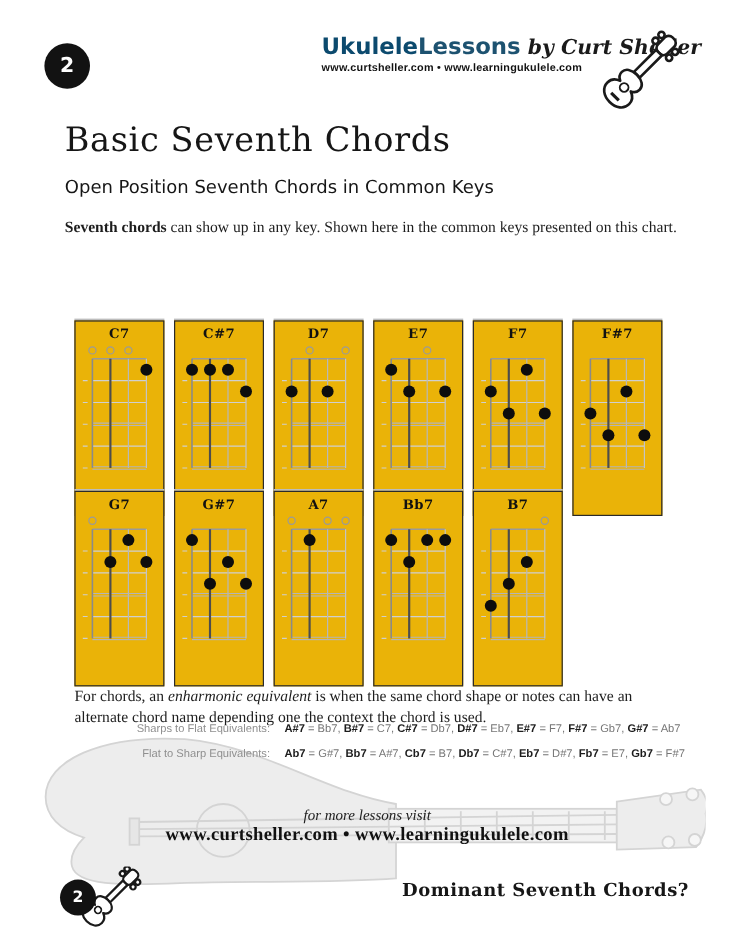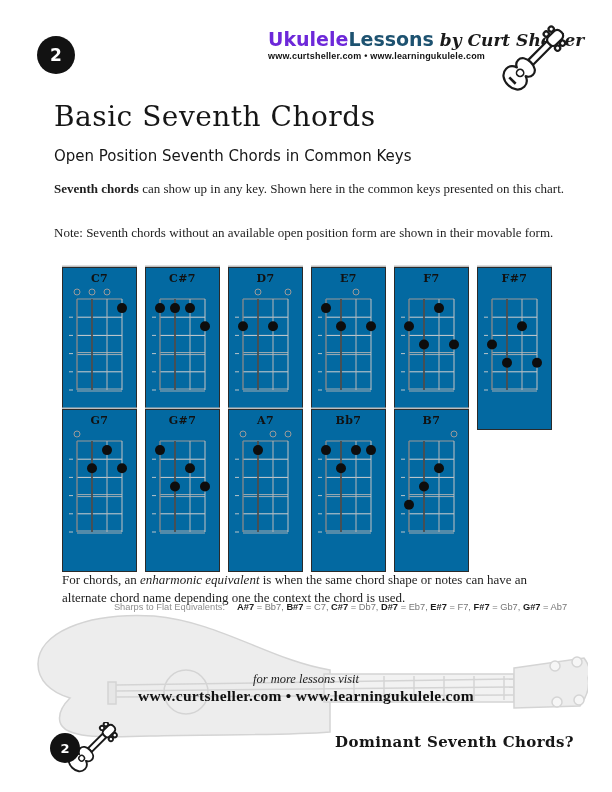--- a/index.html
+++ b/index.html
@@ -9,39 +9,39 @@
     font-family:"Liberation Serif", serif; color:#1a1a1a;
   }
   
   .badge{ position:absolute; background:#121212; border-radius:50%;
     display:flex; align-items:center; justify-content:center; color:#fff;
     font-family:"DejaVu Sans", sans-serif; font-weight:bold; z-index:3;}
   .badge.top{ left:37px; top:36px; width:38px; height:38px; font-size:17px;}
   .badge.bottom{ left:50px; top:733px; width:30px; height:30px; font-size:13px;}
   .brand{ position:absolute; left:268px; top:30px; width:228px; text-align:left; line-height:1;}
   .brand-line1{ font-family:"DejaVu Sans", sans-serif; font-weight:bold; font-size:19px; white-space:nowrap;}
-  .brand-orange{ color:#6d28d9;}
+  .brand-orange{ color:#0c4a6e;}
   .brand-navy{ color:#1D5270;text-align:center;}
   .brand-by{ font-family:"DejaVu Serif", serif; font-style:italic; font-weight:bold; font-size:17px; color:#1a1a1a;}
   .brand-urls{ margin-top:3px; font-family:"Liberation Sans", sans-serif; font-weight:bold;
     font-size:9px; letter-spacing:.2px; color:#111;}
   .uke-top{ position:absolute; left:497px; top:24px; z-index:2;}
   
   .h1{ position:absolute; left:54px; top:100px; margin:0; font-family:"DejaVu Serif", serif;
     font-weight:normal; font-size:28px; letter-spacing:.5px; color:#161616;}
   .h2{ position:absolute; left:54px; top:147px; margin:0; font-family:"DejaVu Sans", sans-serif;
     font-weight:normal; font-size:15px; color:#161616;}
   .para{ position:absolute; margin:0; font-size:13px; line-height:1.42; width:515px; color:#1d1d1d;}
   .intro{ left:54px; top:180px;}
   .note{ left:54px; top:224px;}
   
   .chord-row{ position:absolute; left:62px; display:flex; gap:8px; z-index:1;}
   .row1{ top:267px;}
   .row2{ top:409px;}
-  .chord-card{ width:75px; height:163px; background:#0369a1; border:1.6px solid #2a2a2a;
+  .chord-card{ width:75px; height:163px; background:#eab308; border:1.6px solid #2a2a2a;
     box-sizing:border-box; box-shadow:0 -1.5px 0 #bdbdbd;}
   .chord-name{ text-align:center; margin-top:4px; font-family:"DejaVu Serif", serif;
     font-weight:bold; font-size:11px; letter-spacing:.4px; color:#111;}
   .chord-card svg{ display:block; margin:1px auto 0;}
   
   .h3{ position:absolute; left:62px; top:542px; margin:0; font-family:"DejaVu Sans", sans-serif;
     font-weight:bold; font-size:16px; color:#161616; z-index:1;}
   .enh{ left:62px; top:571px; width:508px; z-index:1;}
   .equiv{ position:absolute; left:60px; top:602px; width:520px; z-index:1;
     font-family:"Liberation Sans", sans-serif; font-size:9.3px;}
@@ -84,21 +84,20 @@
       <path d="M0,40 c-6.5,0 -10.5,3 -10.5,7.2 c0,3 2,5.2 4.3,6.2 c-4.3,1.6 -6.6,4.8 -6.6,8.5 c0,6.2 5.6,10.2 12.8,10.2 c7.2,0 12.8,-4 12.8,-10.2 c0,-3.7 -2.3,-6.9 -6.6,-8.5 c2.3,-1 4.3,-3.2 4.3,-6.2 C10.5,43 6.5,40 0,40 z"></path>
       <circle cx="0" cy="55" r="3.6" fill="none" stroke-width="1.6"></circle>
       <rect x="-4.5" y="64.5" width="9" height="2.6" fill="#1a1a1a" stroke="none"></rect>
     </g>
   </svg>
 
   <h1 class="h1">Basic Seventh Chords</h1>
   <h2 class="h2">Open Position Seventh Chords in Common Keys</h2>
 
   <p class="para intro"><b>Seventh chords</b><span> can show up in any key. Shown here in the common keys presented on this chart.</span></p>
-  <p class="para note">Note: Seventh chords without an available open position form are shown in their movable form.</p>
 
   <div class="chord-row row1">
       <div class="chord-card">
         <div class="chord-name">C7</div>
         <svg width="63" height="106" viewBox="0 0 63 106">
           <line x1="9" y1="31.2" x2="54" y2="31.2" stroke="#cfcfcf" stroke-width="1"></line>
           <line x1="1" y1="31.2" x2="5" y2="31.2" stroke="#cfcfcf" stroke-width="0.9"></line>
           <line x1="9" y1="49.4" x2="54" y2="49.4" stroke="#cfcfcf" stroke-width="1"></line>
           <line x1="1" y1="49.4" x2="5" y2="49.4" stroke="#cfcfcf" stroke-width="0.9"></line>
           <line x1="9" y1="66.6" x2="54" y2="66.6" stroke="#b5b5b5" stroke-width="0.9"></line>
@@ -383,20 +382,24 @@
         </svg>
       </div>
     </div>
 
   <p class="para enh"><span>For chords, an </span><i>enharmonic equivalent</i><span> is when the same chord shape or notes can have an alternate chord name depending one the context the chord is used.</span></p>
 
   <div class="equiv">
     <div class="equiv-row">
       <span class="equiv-label">Sharps to Flat Equivalents:</span>
       <span class="equiv-vals"><b>A#7</b> = Bb7, <b>B#7</b> = C7, <b>C#7</b> = Db7, <b>D#7</b> = Eb7, <b>E#7</b> = F7, <b>F#7</b> = Gb7, <b>G#7</b> = Ab7</span>
+    </div>
+    <div class="equiv-row">
+      <span class="equiv-label">Flat to Sharp Equivalents:</span>
+      <span class="equiv-vals"><b>Ab7</b> = G#7, <b>Bb7</b> = A#7, <b>Cb7</b> = B7, <b>Db7</b> = C#7, <b>Eb7</b> = D#7, <b>Fb7</b> = E7, <b>Gb7</b> = F#7</span>
     </div>
   </div>
 
   <svg class="watermark" width="564" height="132" viewBox="0 0 564 132">
     <g stroke="#d4d4d4" stroke-width="1.5" fill="#efefef">
       <path d="M130,8 C60,4 14,26 14,56 c0,16 12,28 32,34 c-8,8 -12,16 -10,24 c4,16 40,16 90,14 c60,-2 130,0 180,-4 l0,-62 c-60,-10 -110,-48 -176,-54 z" fill="#ededed"></path>
       <rect x="300" y="66" width="190" height="28" fill="#f2f2f2"></rect>
       <path d="M490,60 L560,50 C566,58 566,62 564,70 C566,80 562,90 556,98 L490,100 z" fill="#ededed"></path>
       <circle cx="531" cy="58" r="5" fill="#f6f6f6"></circle>
         <circle cx="553" cy="54" r="5" fill="#f6f6f6"></circle>

